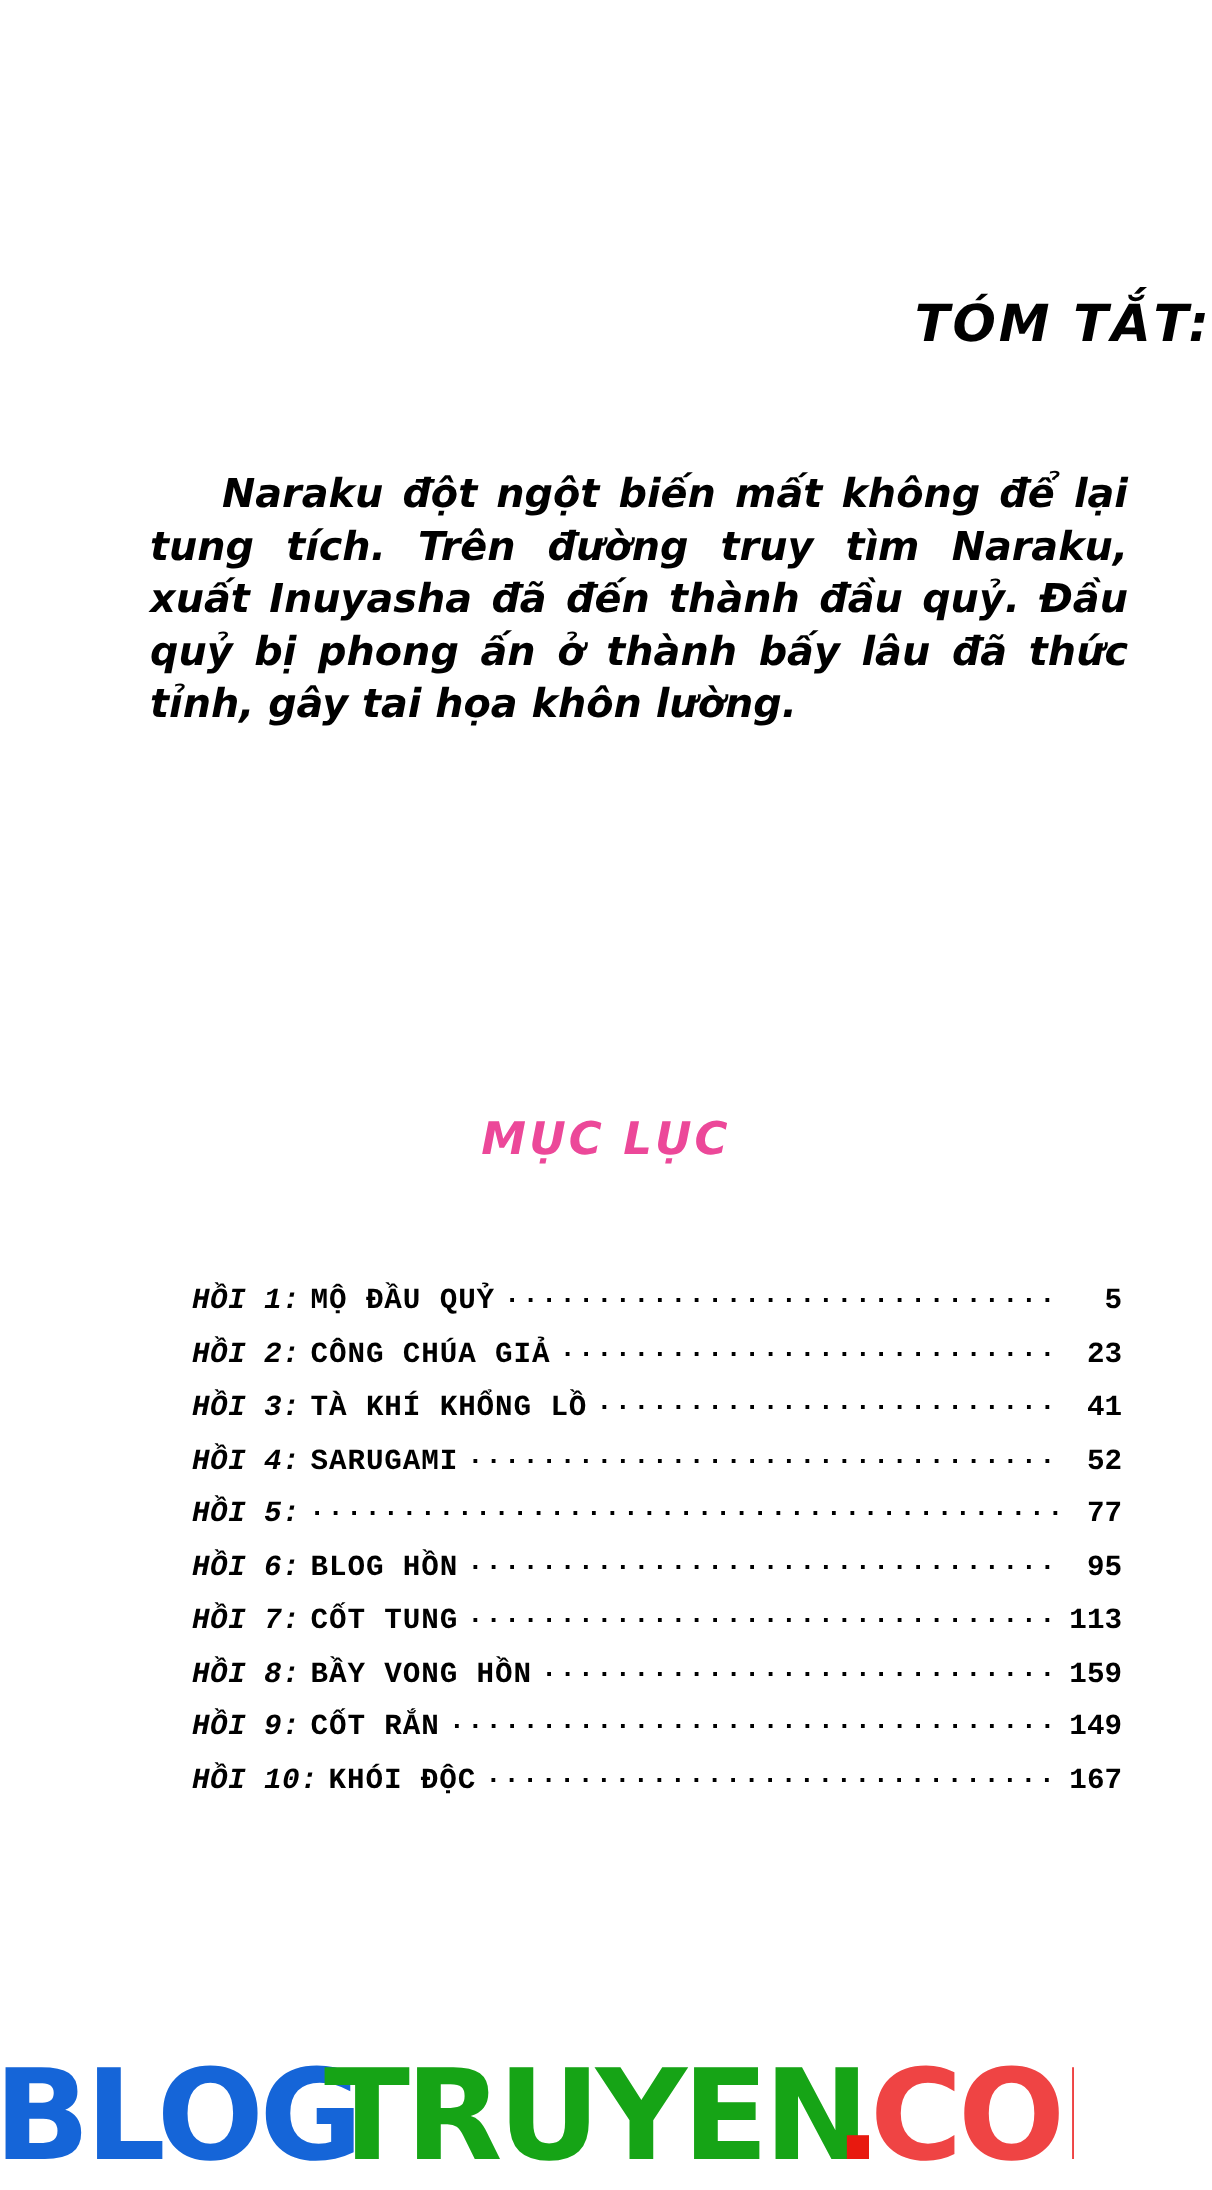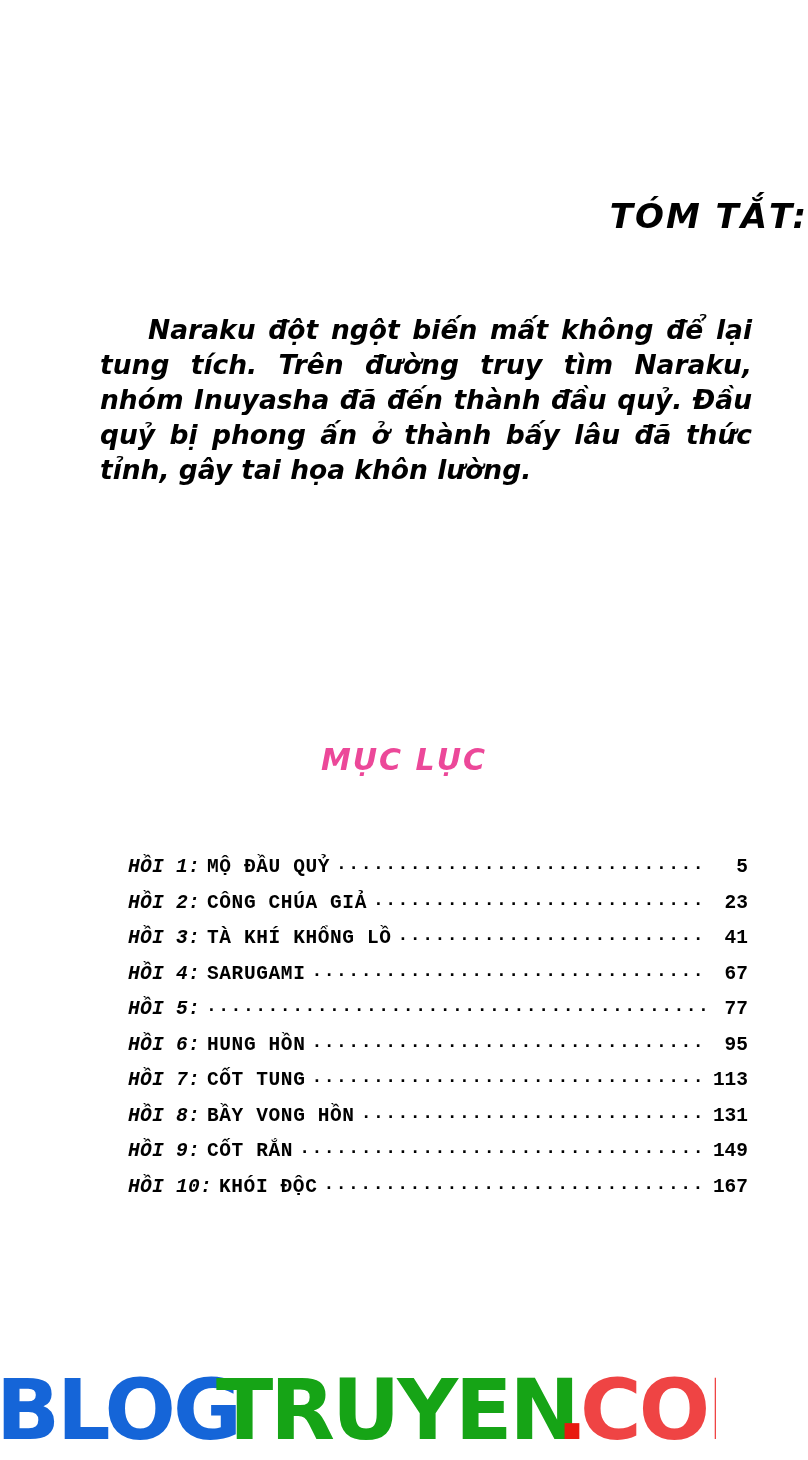--- a/index.html
+++ b/index.html
@@ -165,21 +165,21 @@
   }
 </style>
 </head>
 <body>
 
 <div class="page">
 
   <div class="summary-title">TÓM TẮT:</div>
 
   <div class="summary-body">
-    <p>Naraku đột ngột biến mất không để lại tung tích. Trên đường truy tìm Naraku, nhóm Inuyasha đã đến thành đầu quỷ. Đầu quỷ bị phong ấn ở thành bấy lâu đã thức tỉnh, gây tai họa khôn lường.</p>
+    <p>Naraku đột ngột biến mất không để lại tung tích. Trên đường truy tìm Naraku, xuất Inuyasha đã đến thành đầu quỷ. Đầu quỷ bị phong ấn ở thành bấy lâu đã thức tỉnh, gây tai họa khôn lường.</p>
   </div>
 
   <div class="toc-title">MỤC LỤC</div>
 
   <div class="toc-list">
 
     <div class="toc-row">
       <span class="toc-chapter">HỒI 1:</span>
       <span class="toc-name">MỘ ĐẦU QUỶ</span>
       <span class="toc-dots">.................................................................................................</span>
@@ -197,48 +197,48 @@
       <span class="toc-chapter">HỒI 3:</span>
       <span class="toc-name">TÀ KHÍ KHỔNG LỒ</span>
       <span class="toc-dots">.................................................................................................</span>
       <span class="toc-page">41</span>
     </div>
 
     <div class="toc-row">
       <span class="toc-chapter">HỒI 4:</span>
       <span class="toc-name">SARUGAMI</span>
       <span class="toc-dots">.................................................................................................</span>
-      <span class="toc-page">67</span>
+      <span class="toc-page">52</span>
     </div>
 
     <div class="toc-row">
       <span class="toc-chapter">HỒI 5:</span>
       <span class="toc-dots">.................................................................................................</span>
       <span class="toc-page">77</span>
     </div>
 
     <div class="toc-row">
       <span class="toc-chapter">HỒI 6:</span>
-      <span class="toc-name">HUNG HỒN</span>
+      <span class="toc-name">BLOG HỒN</span>
       <span class="toc-dots">.................................................................................................</span>
       <span class="toc-page">95</span>
     </div>
 
     <div class="toc-row">
       <span class="toc-chapter">HỒI 7:</span>
       <span class="toc-name">CỐT TUNG</span>
       <span class="toc-dots">.................................................................................................</span>
       <span class="toc-page">113</span>
     </div>
 
     <div class="toc-row">
       <span class="toc-chapter">HỒI 8:</span>
       <span class="toc-name">BẦY VONG HỒN</span>
       <span class="toc-dots">.................................................................................................</span>
-      <span class="toc-page">131</span>
+      <span class="toc-page">159</span>
     </div>
 
     <div class="toc-row">
       <span class="toc-chapter">HỒI 9:</span>
       <span class="toc-name">CỐT RẮN</span>
       <span class="toc-dots">.................................................................................................</span>
       <span class="toc-page">149</span>
     </div>
 
     <div class="toc-row">

